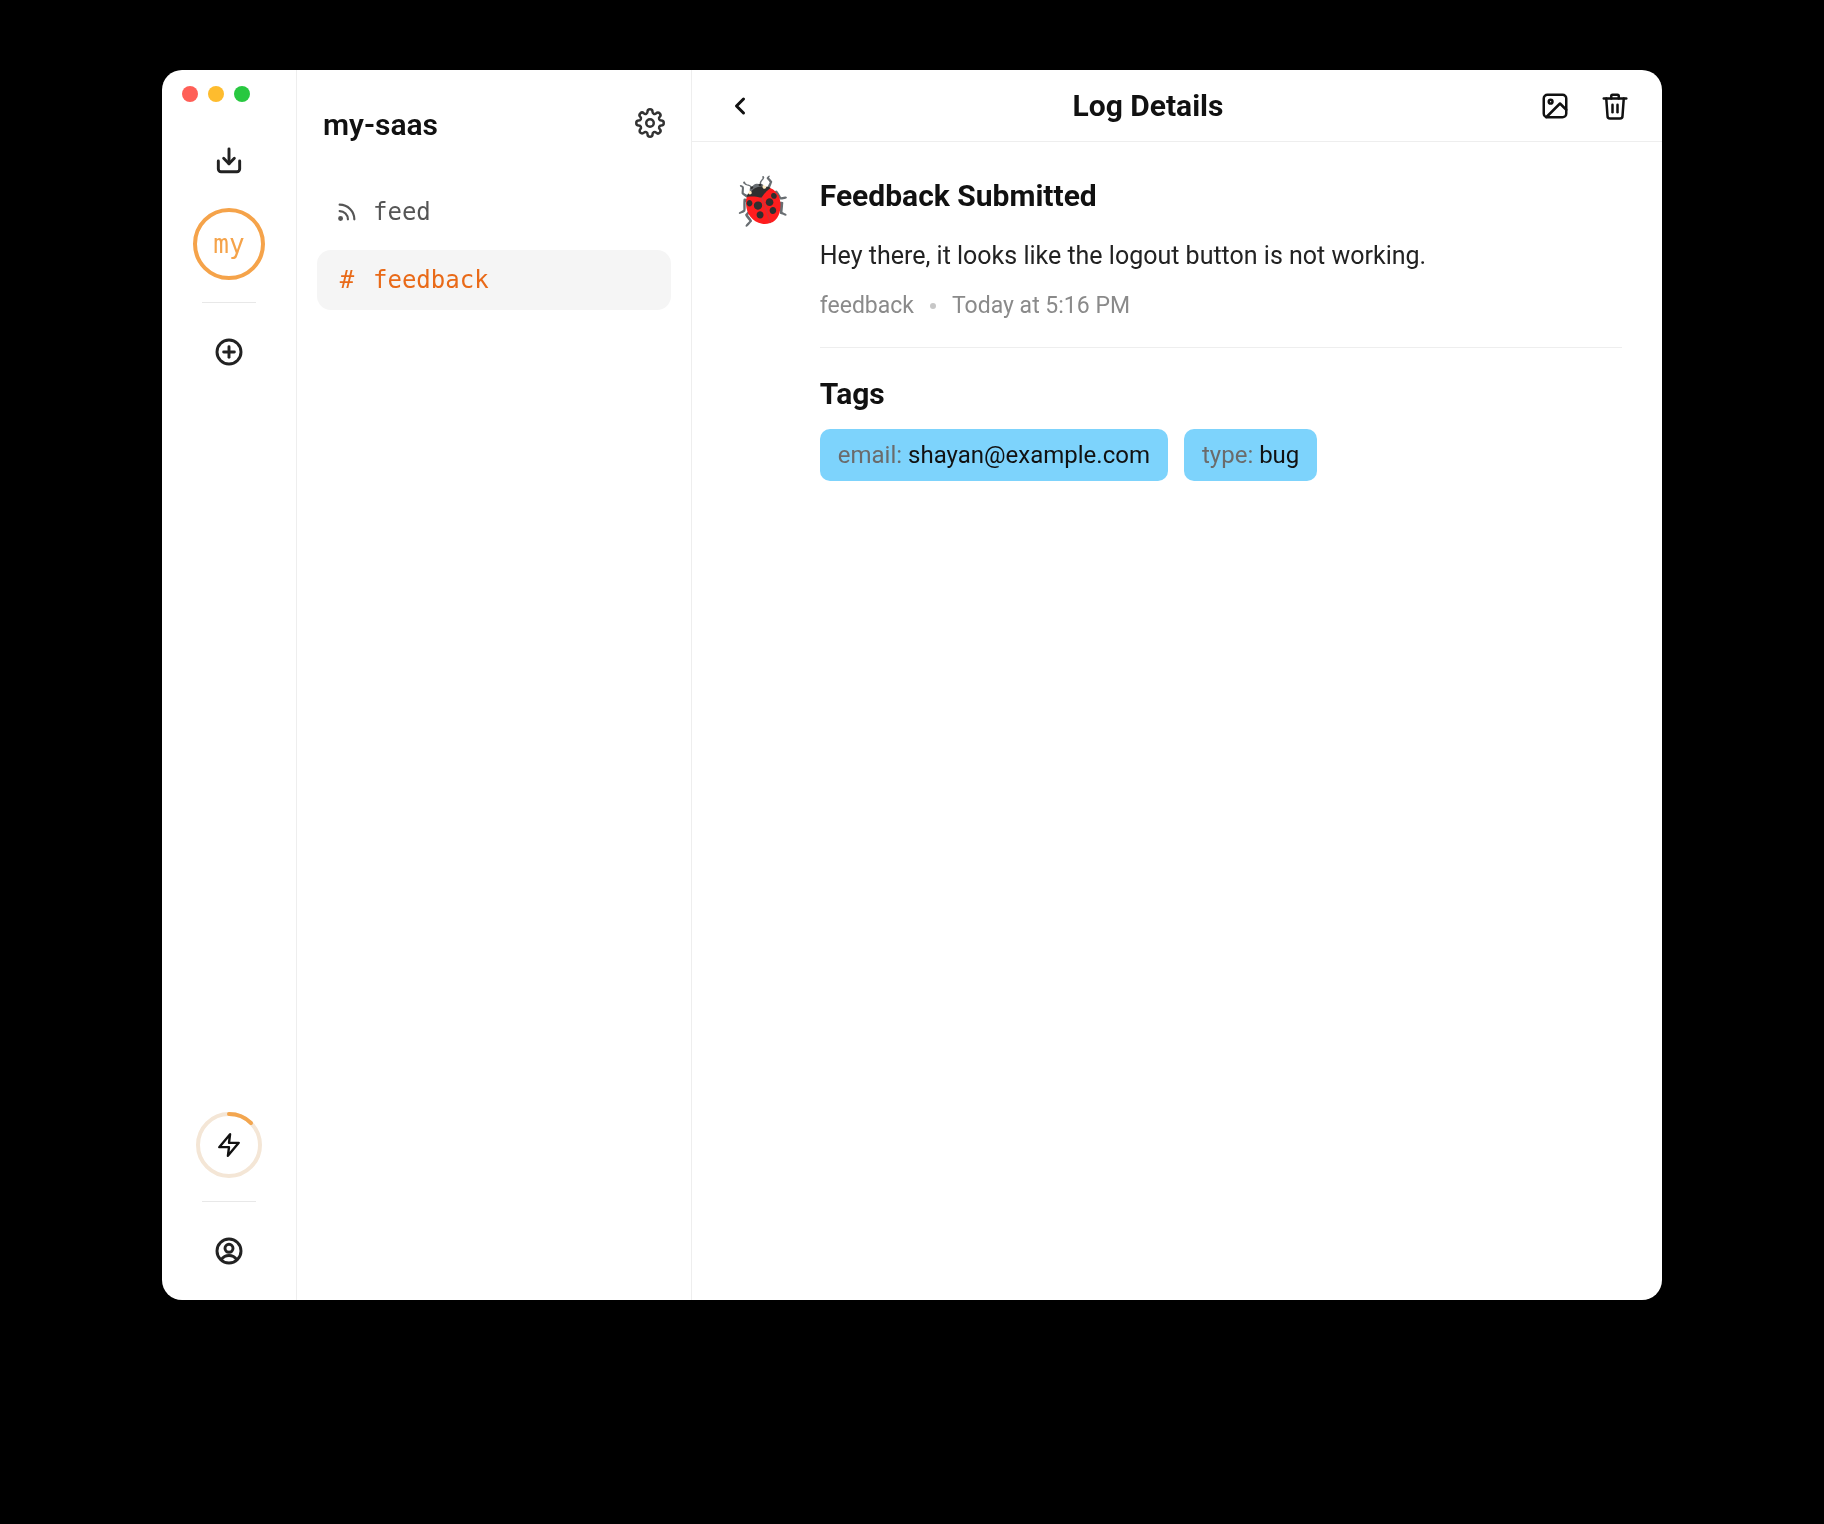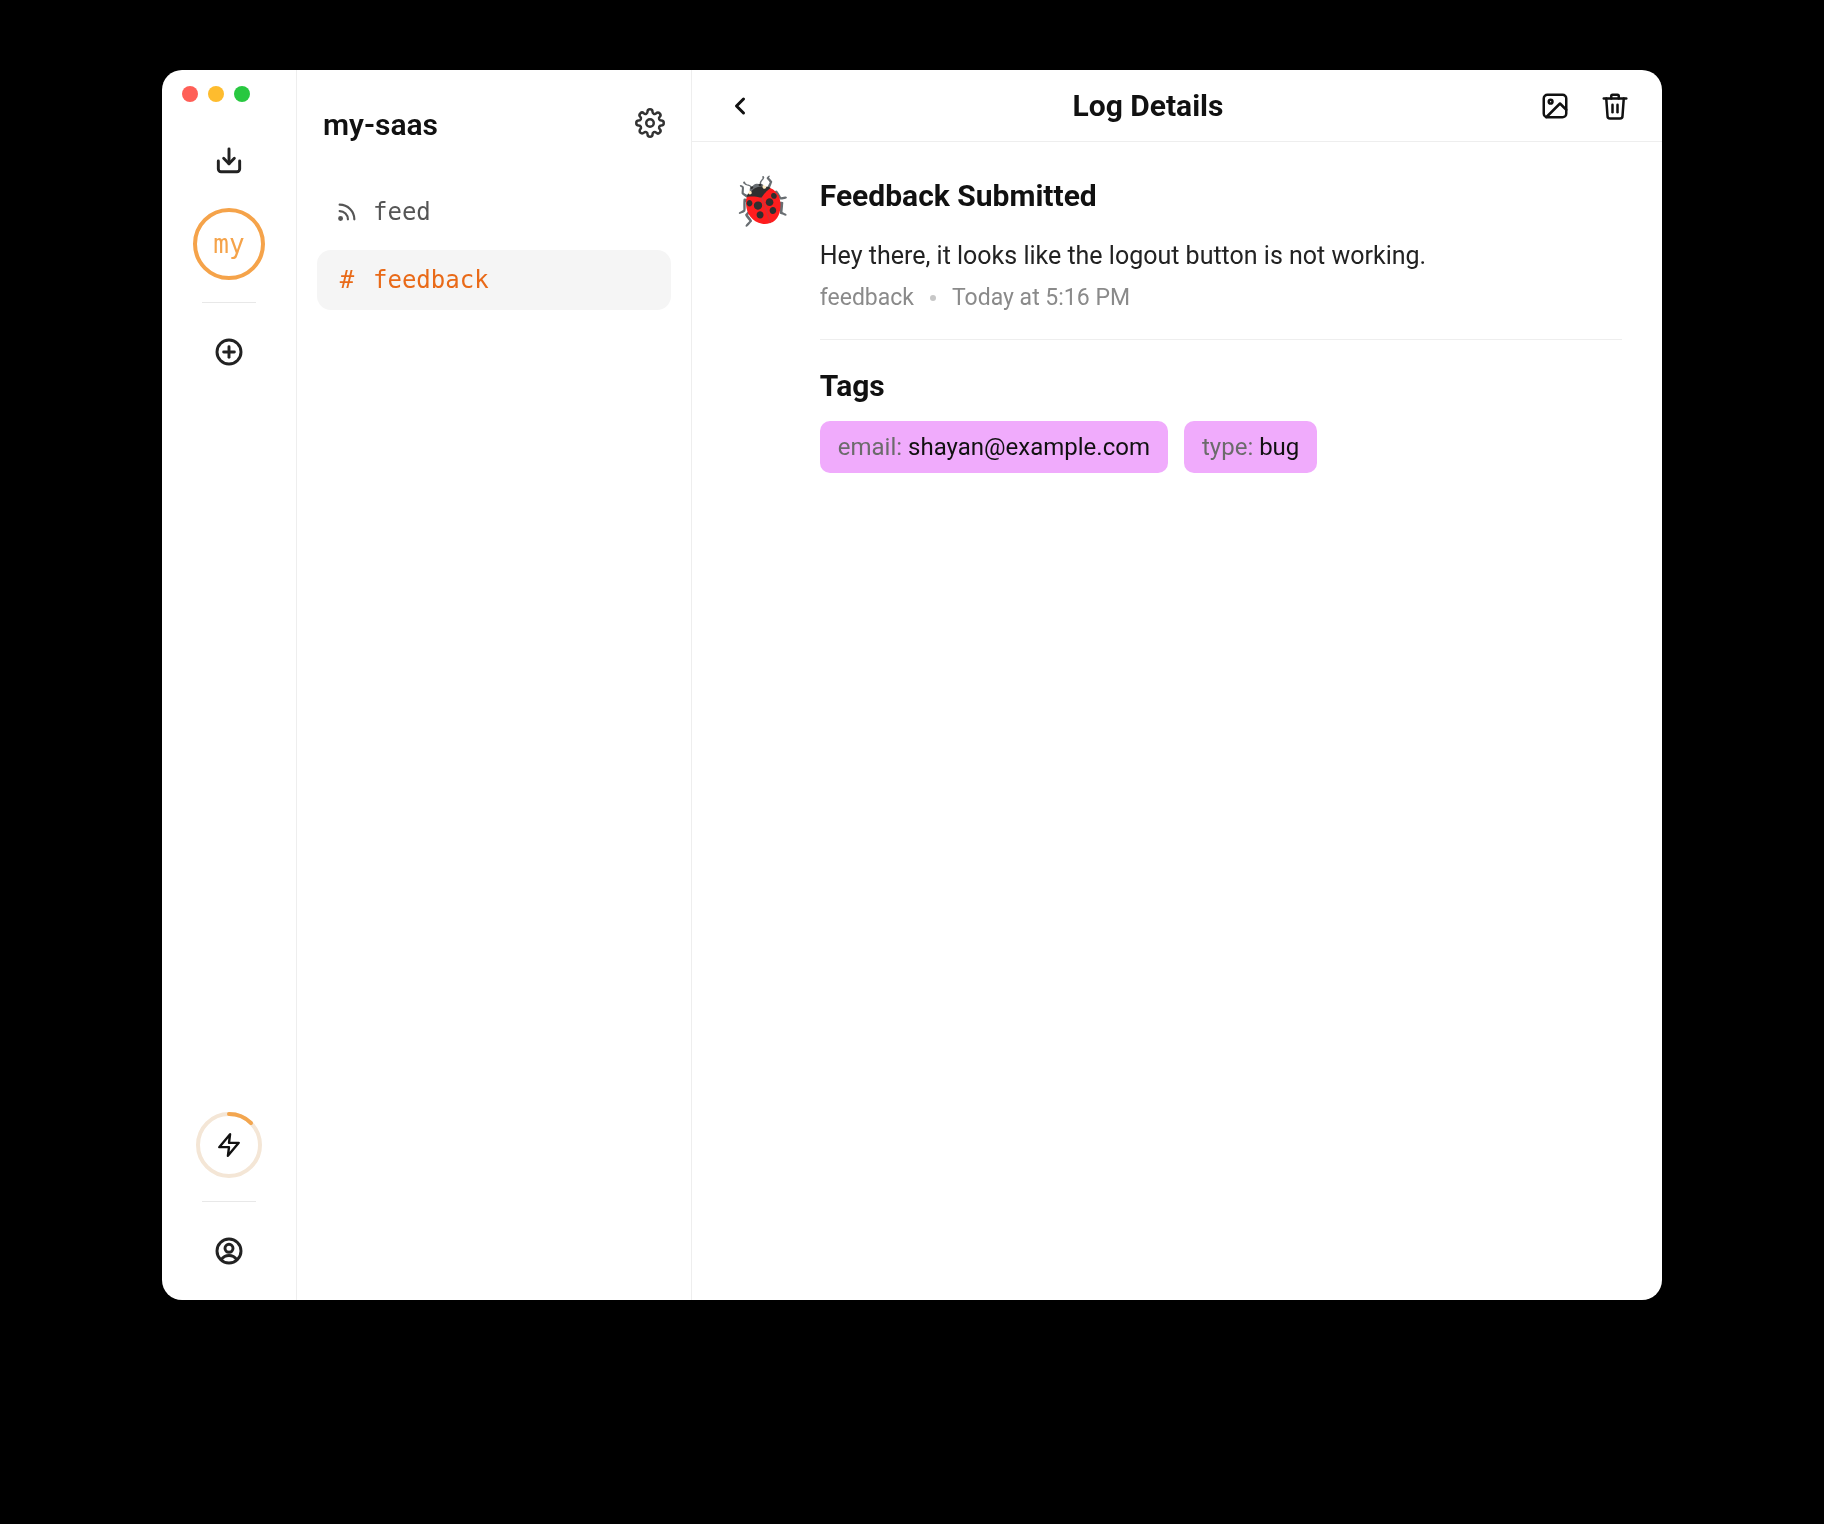--- a/index.html
+++ b/index.html
@@ -148,42 +148,42 @@
   .log-body { flex:1; }
   .log-title {
     font-size:30px;
     font-weight:700;
     color:#111;
     margin-bottom:28px;
   }
   .log-msg {
     font-size:25px;
     color:#222;
-    margin-bottom:14px;
+    margin-bottom:22px;
   }
   .log-meta {
     font-size:23px;
     color:#8a8a8a;
     display:flex;
     align-items:center;
     gap:16px;
     margin-bottom:28px;
   }
   .meta-dot { width:6px; height:6px; border-radius:50%; background:#c7c7c7; }
   .hr { height:1px; background:#eee; margin-bottom:28px; }
 
   .tags-title {
     font-size:30px;
     font-weight:700;
     color:#111;
     margin-bottom:18px;
   }
   .tags { display:flex; gap:16px; flex-wrap:wrap; }
   .tag {
-    background:#f0abfc;
+    background:#7dd3fc;
     border-radius:10px;
     padding:12px 18px;
     font-size:24px;
     color:#111;
   }
   .tag .k { color:#6b6b6b; }
 </style>
 </head>
 <body>
 

